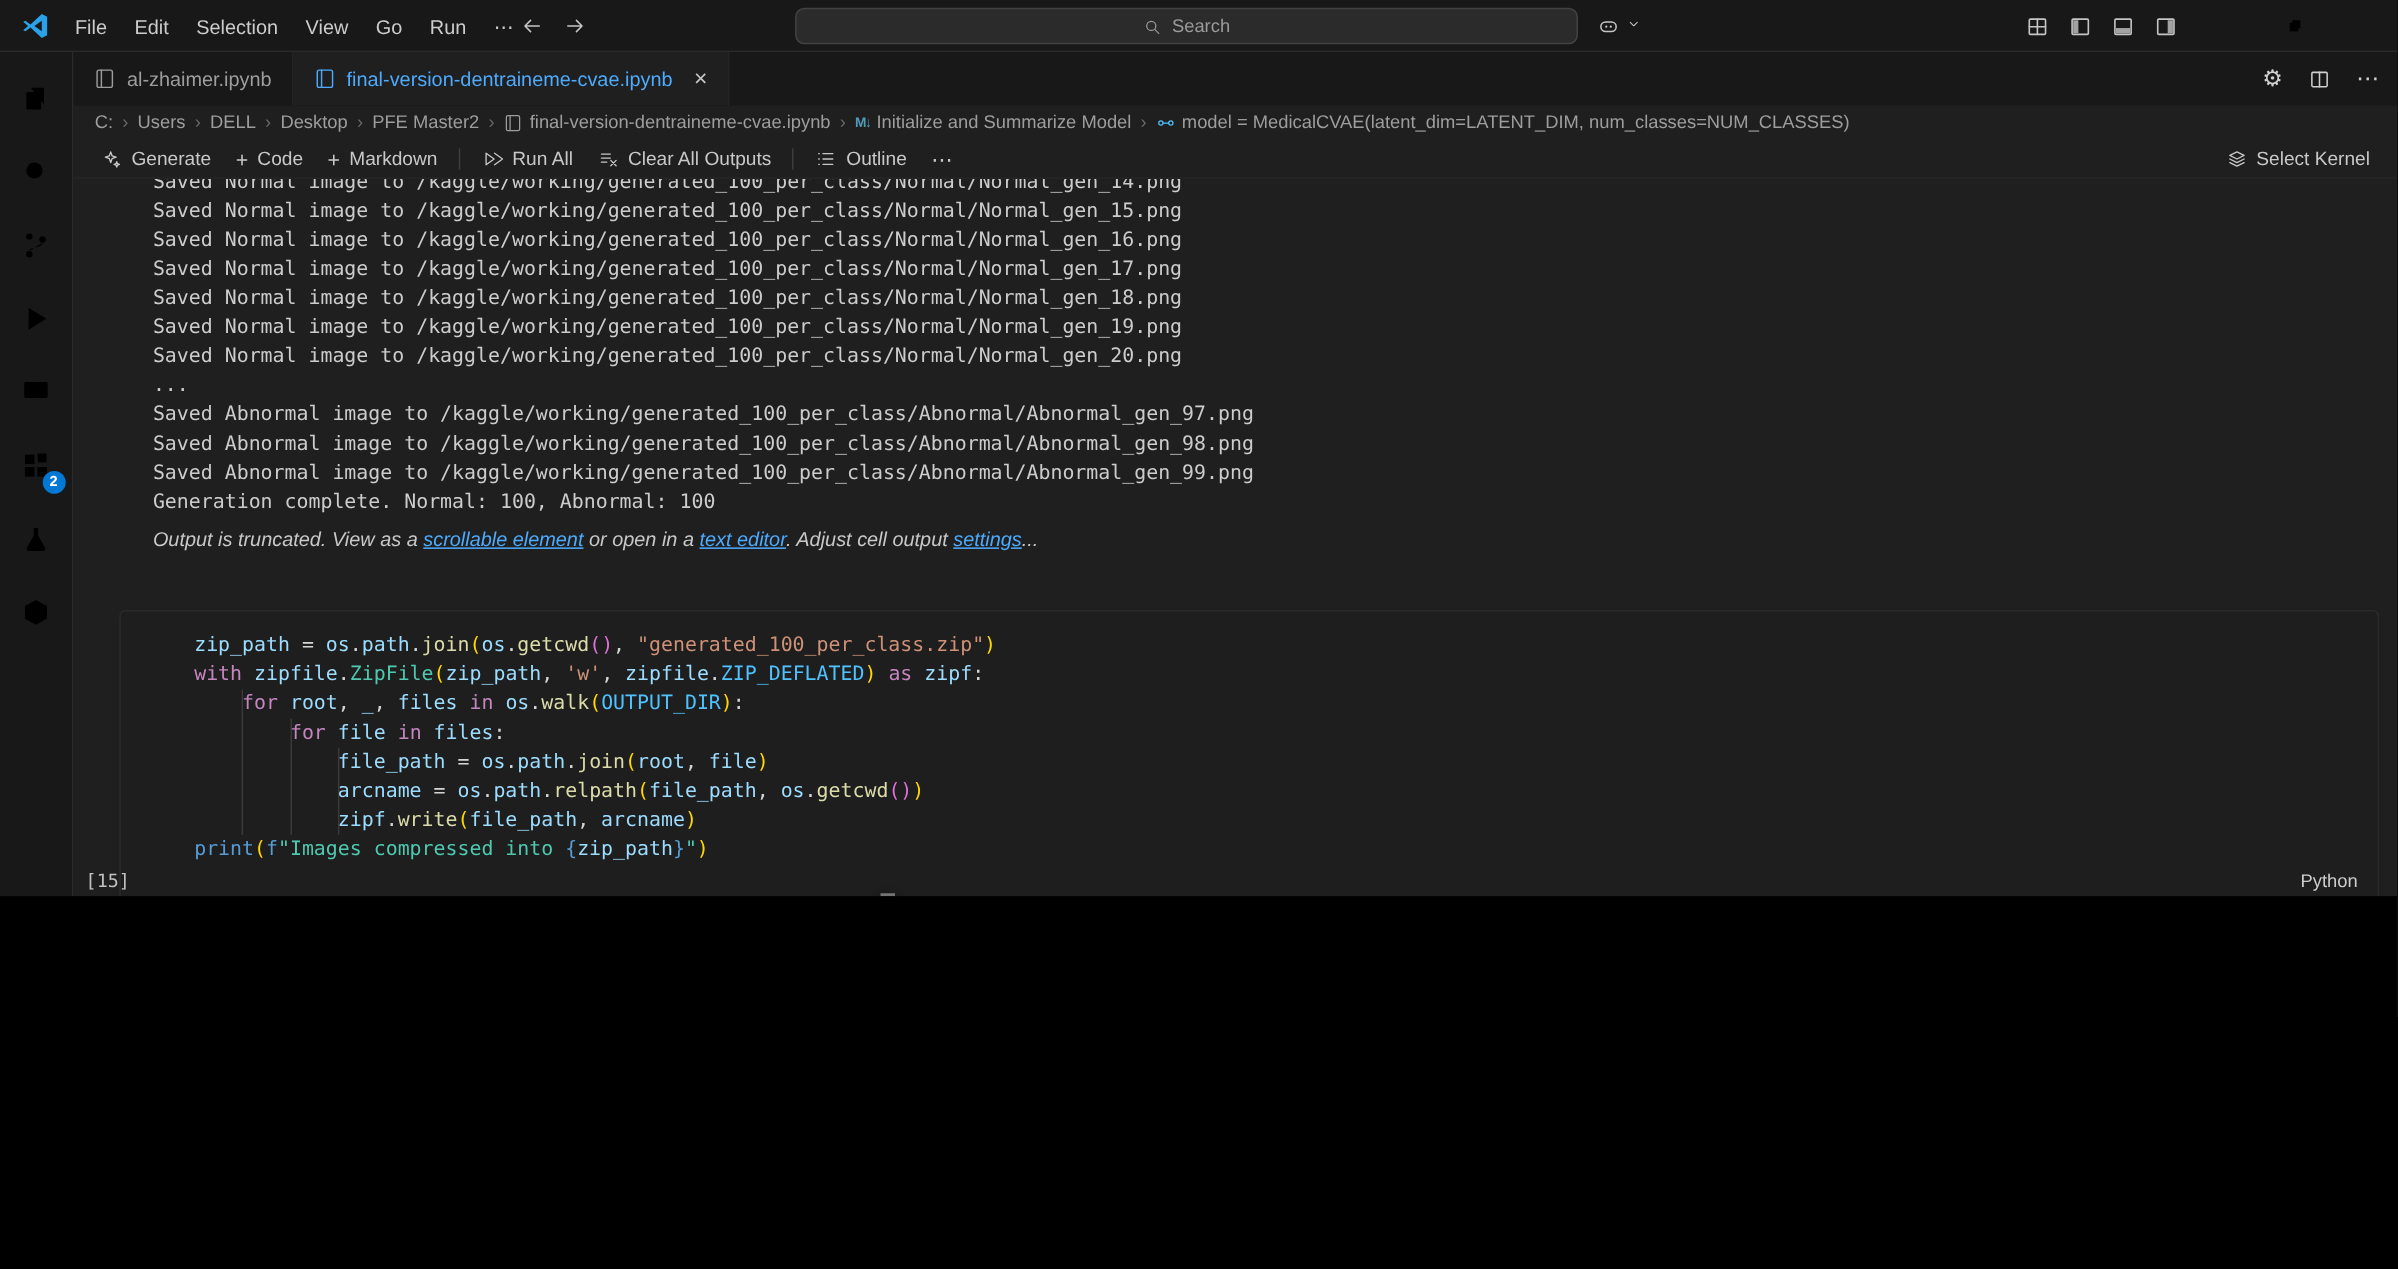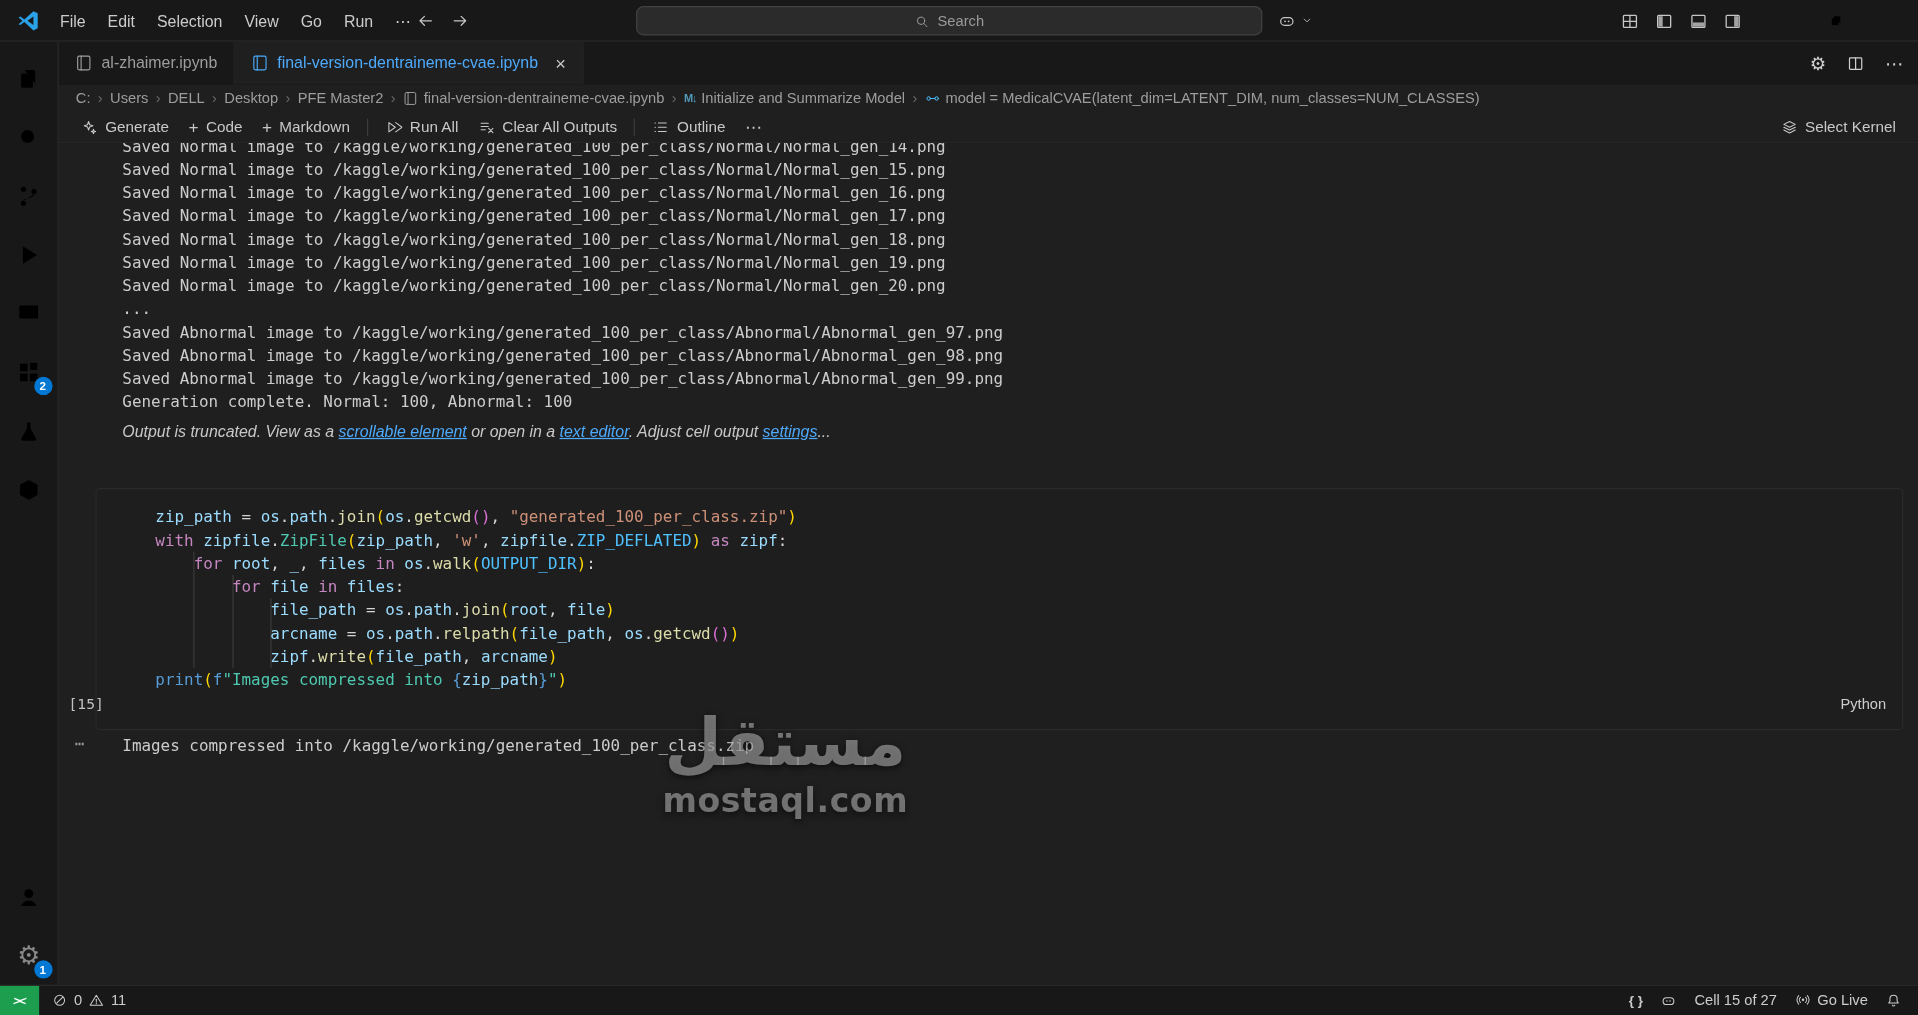--- a/index.html
+++ b/index.html
@@ -1,17 +1,17 @@
 <!DOCTYPE html>
 <html><head>
 <meta charset="utf-8">
 <style>
   *{box-sizing:border-box;margin:0;padding:0}
   html,body{background:#000;}
-  .stage{position:relative;width:1918px;height:1015px;overflow:hidden;background:#1f1f1f;}
+  .stage{position:relative;width:1918px;height:717px;overflow:hidden;background:#1f1f1f;}
   .app{position:absolute;left:0;top:0;width:1568px;height:830px;transform:scale(1.22321);transform-origin:0 0;
        font-family:"Liberation Sans",sans-serif;color:#ccc;background:#1f1f1f;}
   .icon{display:inline-flex;align-items:center;justify-content:center;line-height:1;}
   .icon svg{stroke:currentColor;fill:none;stroke-width:1.5;stroke-linecap:round;stroke-linejoin:round;}
 
   
   .titlebar{position:absolute;left:0;top:0;right:0;height:34px;background:#181818;border-bottom:1px solid #2a2a2a;z-index:30;}
   .logo{position:absolute;left:13px;top:7px;width:20px;height:20px;}
   .logo svg{width:20px;height:20px;}
   .menubar{position:absolute;left:40px;top:0;height:34px;display:flex;align-items:center;}

